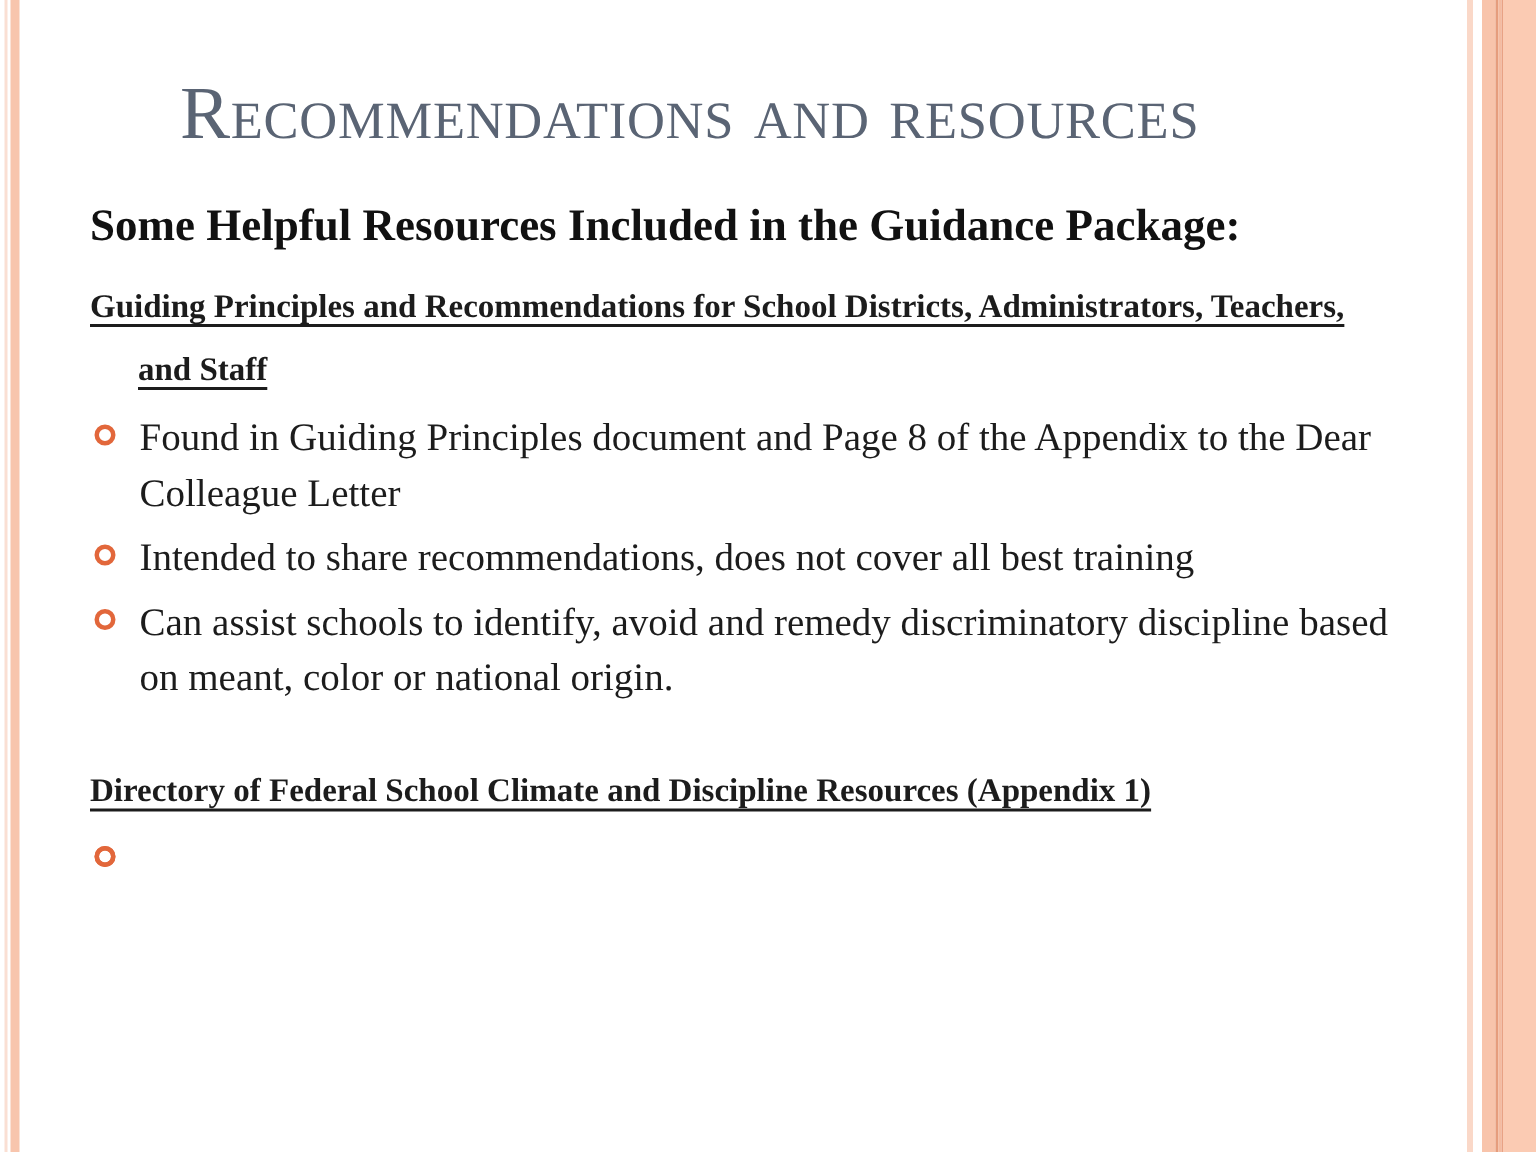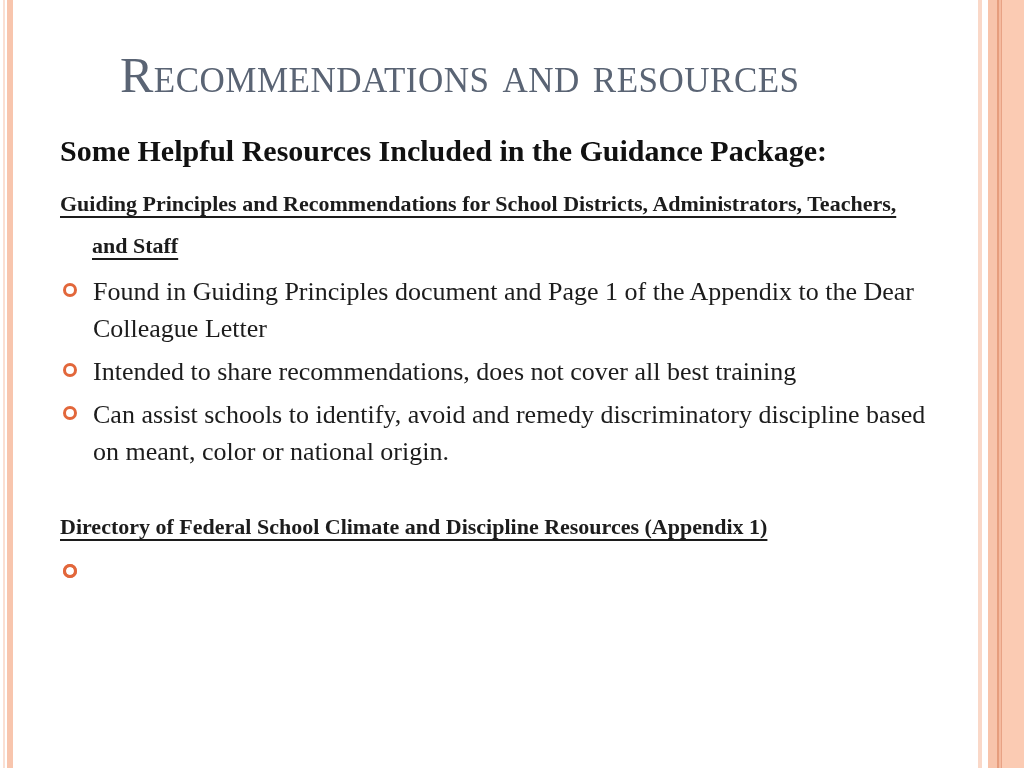--- a/index.html
+++ b/index.html
@@ -116,21 +116,21 @@
   <h1 class="title">Recommendations and resources</h1>
 
   <div class="content">
     <p class="intro">Some Helpful Resources Included in the Guidance Package:</p>
     <div id="sections">
   <section class="sec">
     <h2 class="heading">Guiding Principles and Recommendations for School Districts, Administrators, Teachers, and Staff</h2>
     <ul class="bullets">
   <li class="bullet">
     <span class="ring"></span>
-    <span>Found in Guiding Principles document and Page 1 of the Appendix to the Dear Colleague Letter</span>
+    <span>Found in Guiding Principles document and Page 8 of the Appendix to the Dear Colleague Letter</span>
   </li>
 
   <li class="bullet">
     <span class="ring"></span>
     <span>Intended to share recommendations, does not cover all best training</span>
   </li>
 
   <li class="bullet">
     <span class="ring"></span>
     <span>Can assist schools to identify, avoid and remedy discriminatory discipline based on meant, color or national origin.</span>

